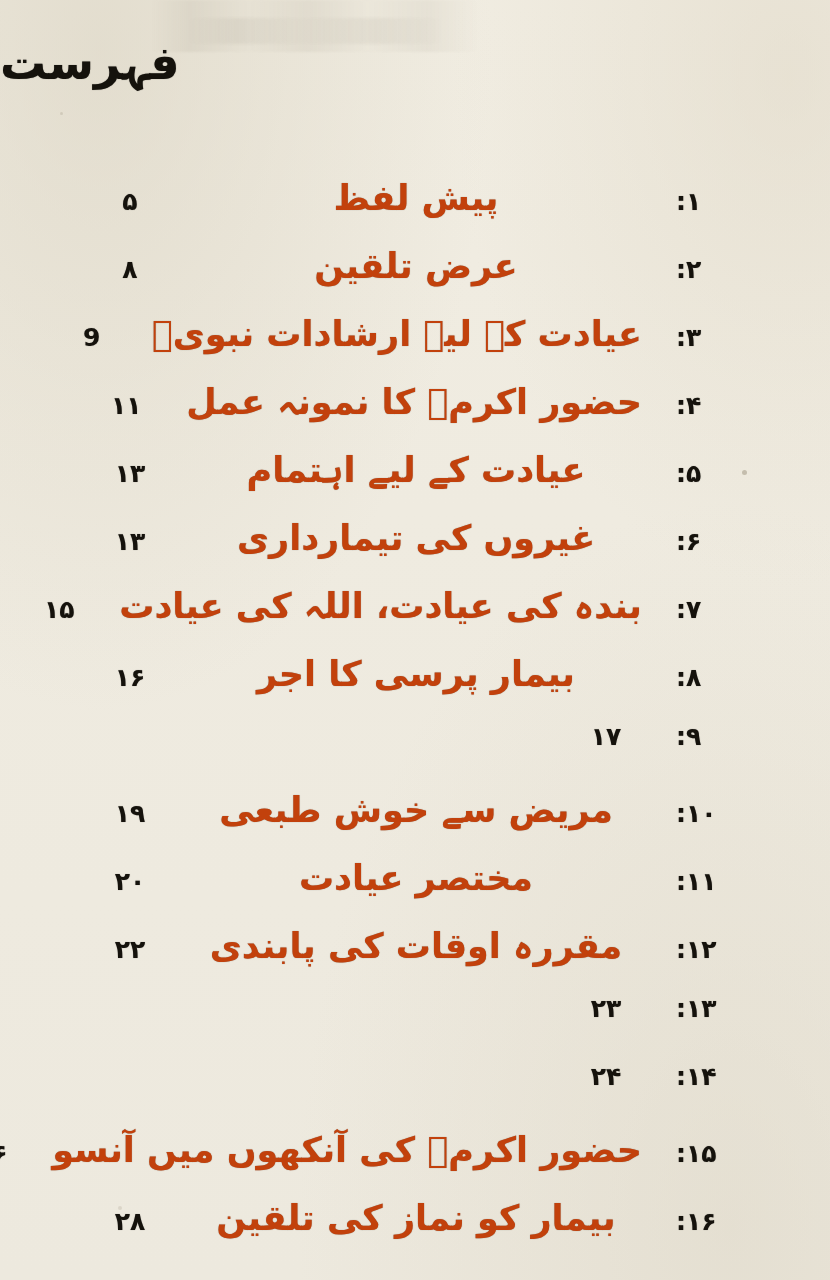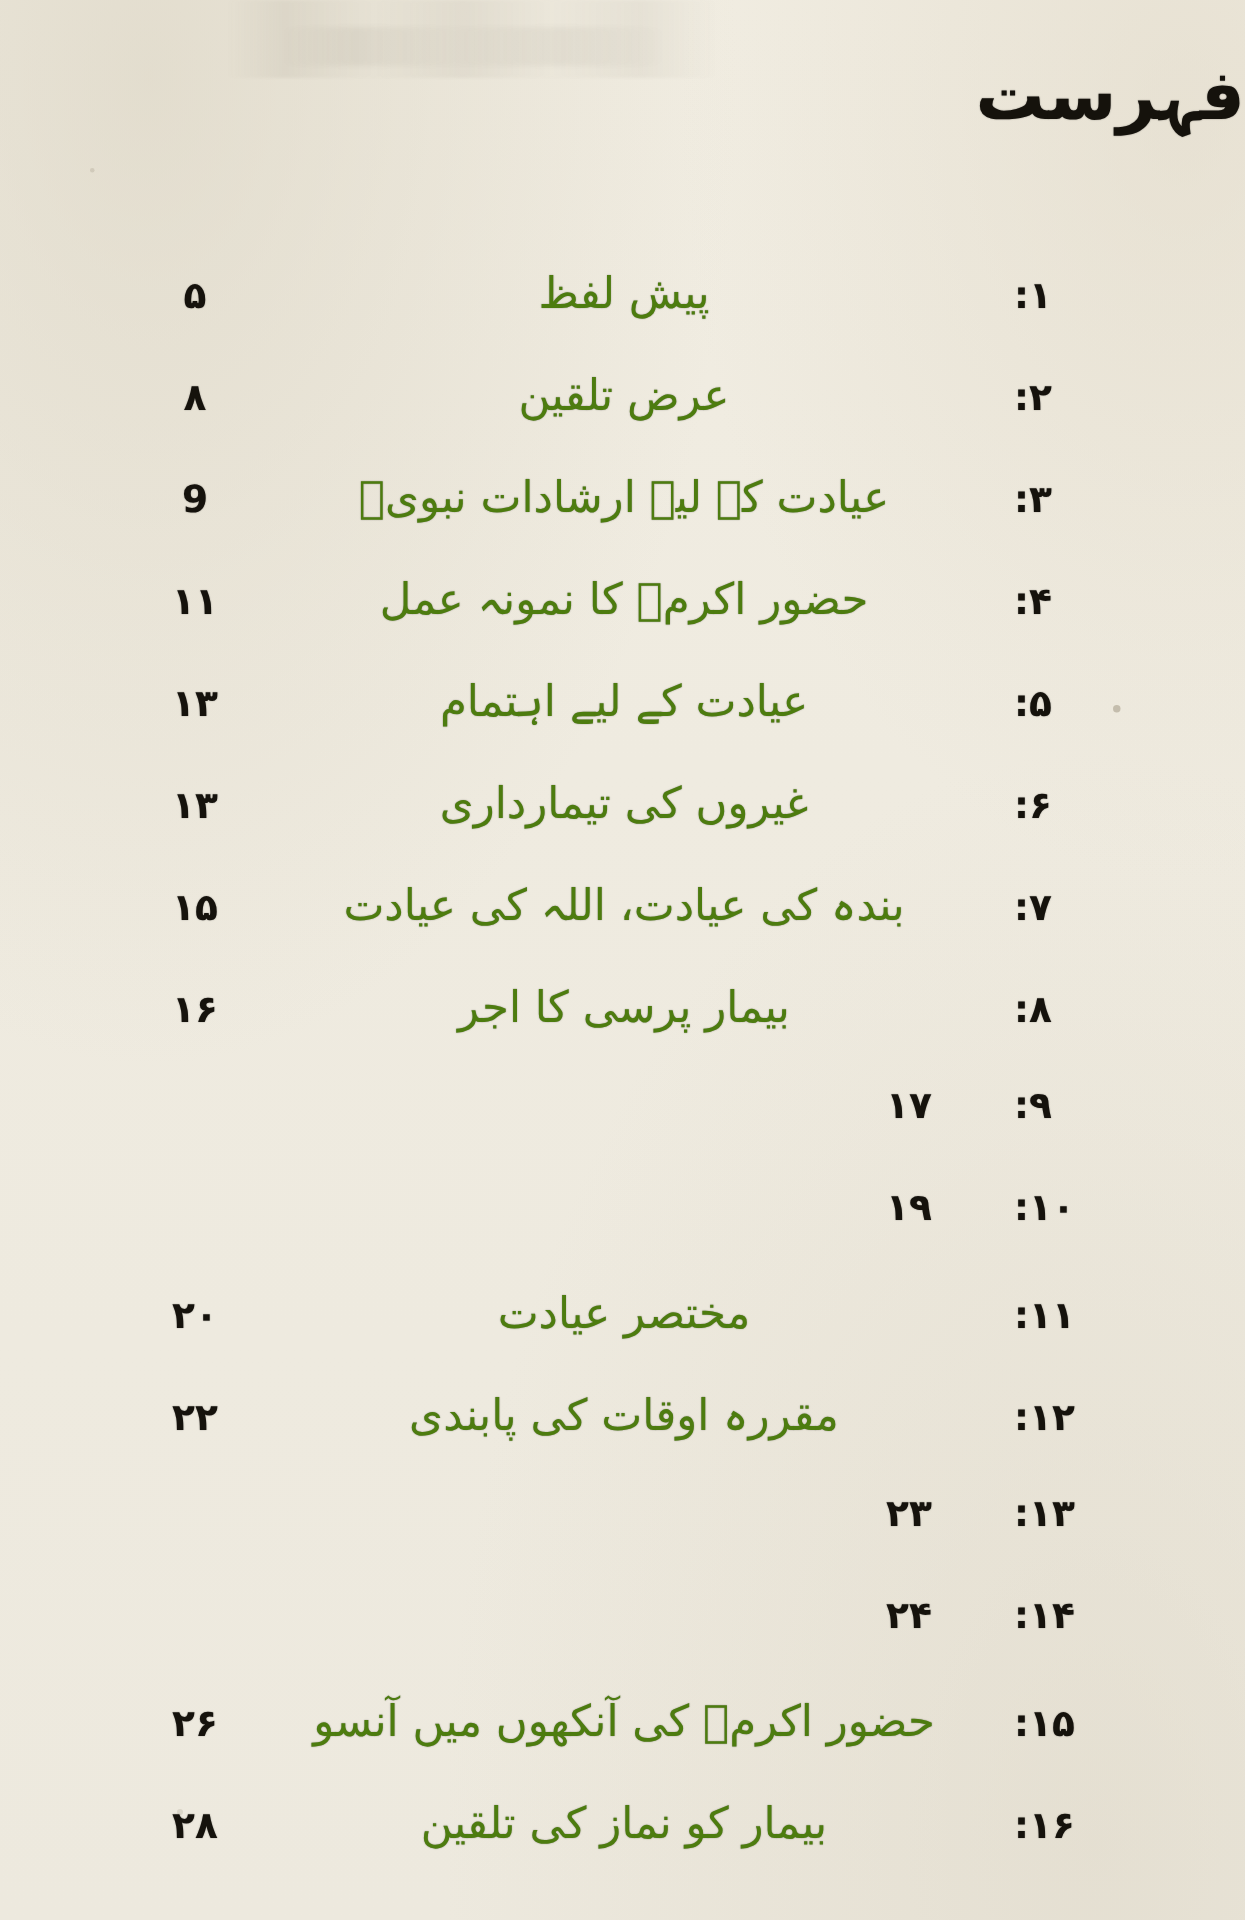--- a/index.html
+++ b/index.html
@@ -49,21 +49,21 @@
     position: absolute;
     background: rgba(120,108,84,0.35);
     border-radius: 50%;
   }
 
   .title {
     position: absolute;
     top: 36px;
     left: 0;
     right: 0;
-    text-align: right;
+    text-align: left;
     font-family: "DejaVu Sans", sans-serif;
     font-size: 46px;
     font-weight: bold;
     color: #15120c;
     letter-spacing: 2px;
     direction: rtl;
     text-shadow: 0 0 1px rgba(0,0,0,0.45);
   }
 
   .toc {
@@ -86,23 +86,23 @@
     padding-left: 10px;
     font-size: 25px;
     font-weight: bold;
     color: #15120c;
     direction: rtl;
     text-shadow: 0 0 1px rgba(0,0,0,0.4);
   }
   .entry {
     flex: 1 1 auto;
     text-align: center;
-    font-size: 29px;
-    font-weight: normal;
-    color: #4d7c0f;
+    font-size: 35px;
+    font-weight: bold;
+    color: #c2410c;
     direction: rtl;
     white-space: nowrap;
     text-shadow: 0 0 1px rgba(0,0,0,0.4);
     padding-right: 24px;
   }
   .page-no {
     width: 120px;
     flex: 0 0 120px;
     text-align: center;
     font-size: 25px;
@@ -164,20 +164,21 @@
       <div class="num">۸:</div>
       <div class="entry">بیمار پرسی کا اجر</div>
       <div class="page-no">۱۶</div>
     </div>
     <div class="row">
       <div class="num">۹:</div>
       <div class="page-no">۱۷</div>
     </div>
     <div class="row">
       <div class="num">۱۰:</div>
+      <div class="entry">مریض سے خوش طبعی</div>
       <div class="page-no">۱۹</div>
     </div>
     <div class="row">
       <div class="num">۱۱:</div>
       <div class="entry">مختصر عیادت</div>
       <div class="page-no">۲۰</div>
     </div>
     <div class="row">
       <div class="num">۱۲:</div>
       <div class="entry">مقررہ اوقات کی پابندی</div>

